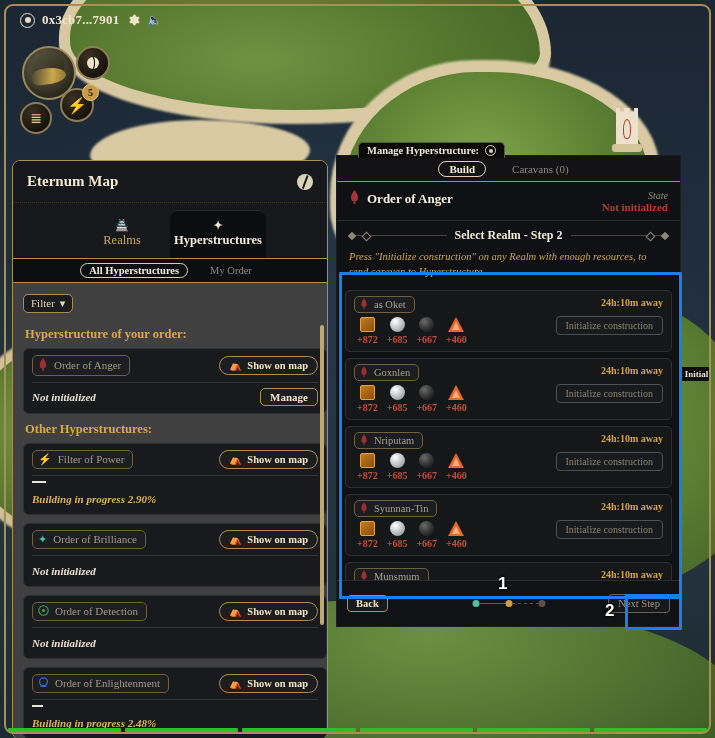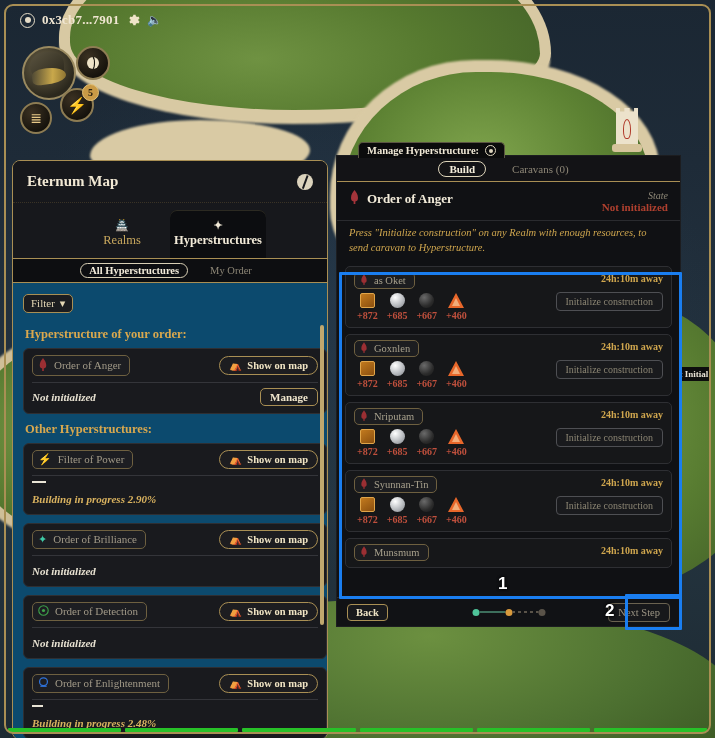--- a/index.html
+++ b/index.html
@@ -243,21 +243,21 @@
     font-size: 10.5px; color: #8d8676; cursor: pointer; padding: 1px 8px;
     font-family: "Liberation Serif", serif;
   }
   .subtab.active {
     color: #f3ecda; font-weight: bold;
     border: 1px solid #d8cfb5; border-radius: 9px;
   }
   .lp-body {
     flex: 1; overflow: hidden; position: relative;
     padding: 10px 0 0 10px;
-    background: #0c4a6e;
+    background: #404040;
   }
   .filter-btn {
     display: inline-flex; align-items: center; gap: 5px;
     border: 1px solid #a98f54; border-radius: 5px;
     padding: 2px 7px; font-size: 11px; color: #e3d6b4;
     background: #1b1c20; cursor: pointer; margin-bottom: 8px;
   }
   .sec-title {
     font-size: 12.5px; color: #d9a84e; font-weight: bold;
     margin: 6px 0 6px 2px; font-family: "Liberation Serif", serif;
@@ -450,21 +450,21 @@
     padding-top: 1px;
   }
   .away { font-size: 10px; font-weight: bold; color: #cfa64e; white-space: nowrap; }
   .init-btn {
     border: 1px solid #4e4f53; border-radius: 4px;
     padding: 3px 9px; font-size: 10px; color: #8b8573;
     background: #191a1d; cursor: pointer; white-space: nowrap;
   }
 
   .rp-footer {
-    flex: none; height: 29px;
+    flex: none; height: 46px;
     display: flex; align-items: center; justify-content: space-between;
     padding: 0 10px;
     background: #111215;
     border-top: 1px solid #2a2b2f;
     position: relative;
   }
   .back-btn {
     border: 1px solid #a98f54; border-radius: 4px;
     padding: 2px 8px; font-size: 10.5px; color: #efe4c6;
     background: #18191c; cursor: pointer; font-weight: bold;
@@ -719,20 +719,25 @@
             </svg>
         </span>
         <span>Order of Anger</span>
       </span>
       <span class="rp-state">
         <div class="lbl">State</div>
         <div class="val">Not initialized</div>
       </span>
     </div>
 
+    <div class="rp-step">
+      <span class="step-line l"></span>
+      <span class="step-title">Select Realm - Step 2</span>
+      <span class="step-line r"></span>
+    </div>
 
     <div class="rp-hint">Press "Initialize construction" on any Realm with enough resources, to send caravan to Hyperstructure.</div>
 
     <div class="rp-list">
 
       <div class="realm-card">
         <div class="realm-left">
           <span class="realm-chip">
             <span><svg width="8" height="11" viewBox="0 0 12 16">
                   <path d="M6 0C4 3 2 5 2 9a4 4 0 008 0c0-4-2-6-4-9z" fill="#9b2f33"></path>

